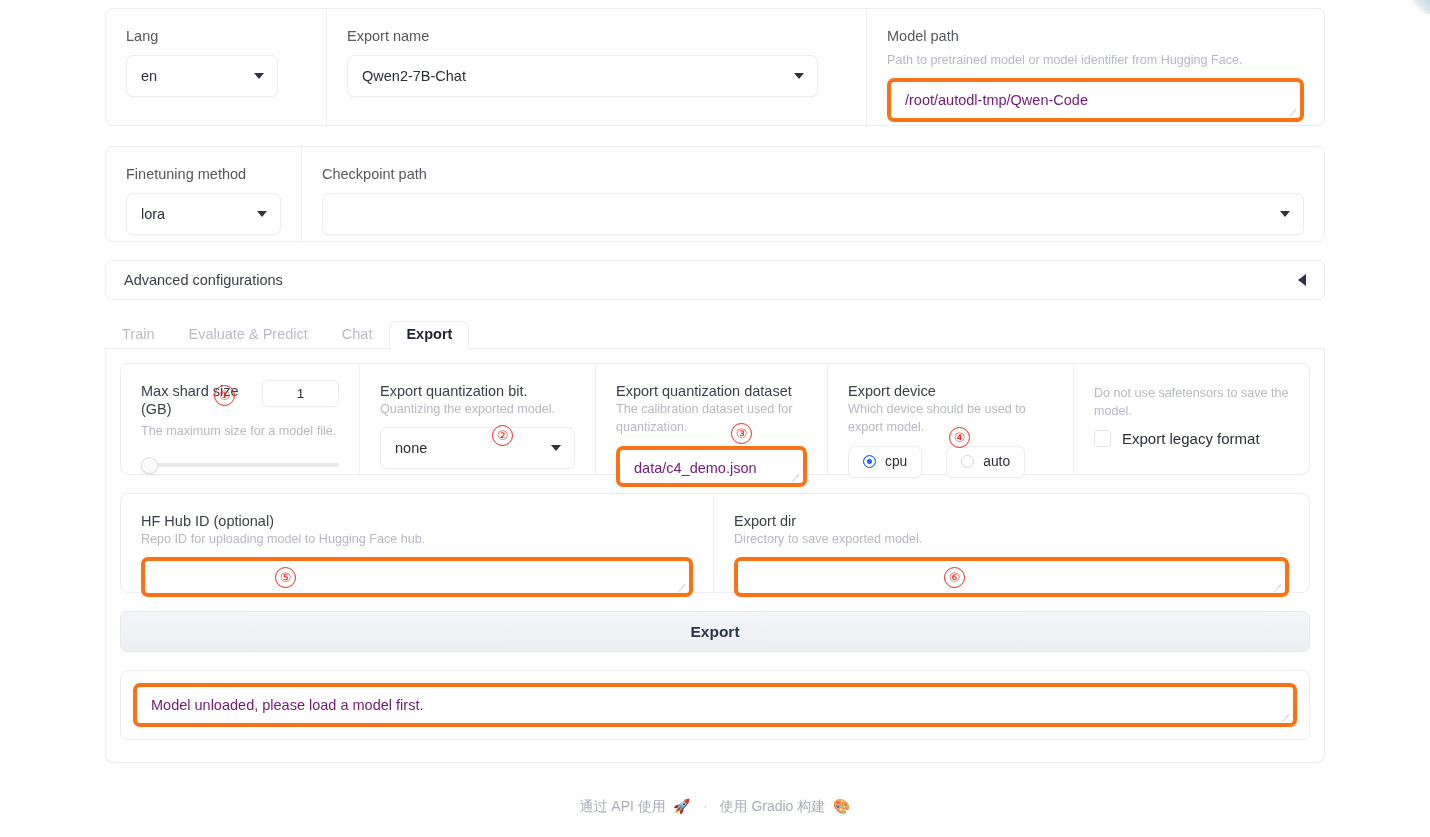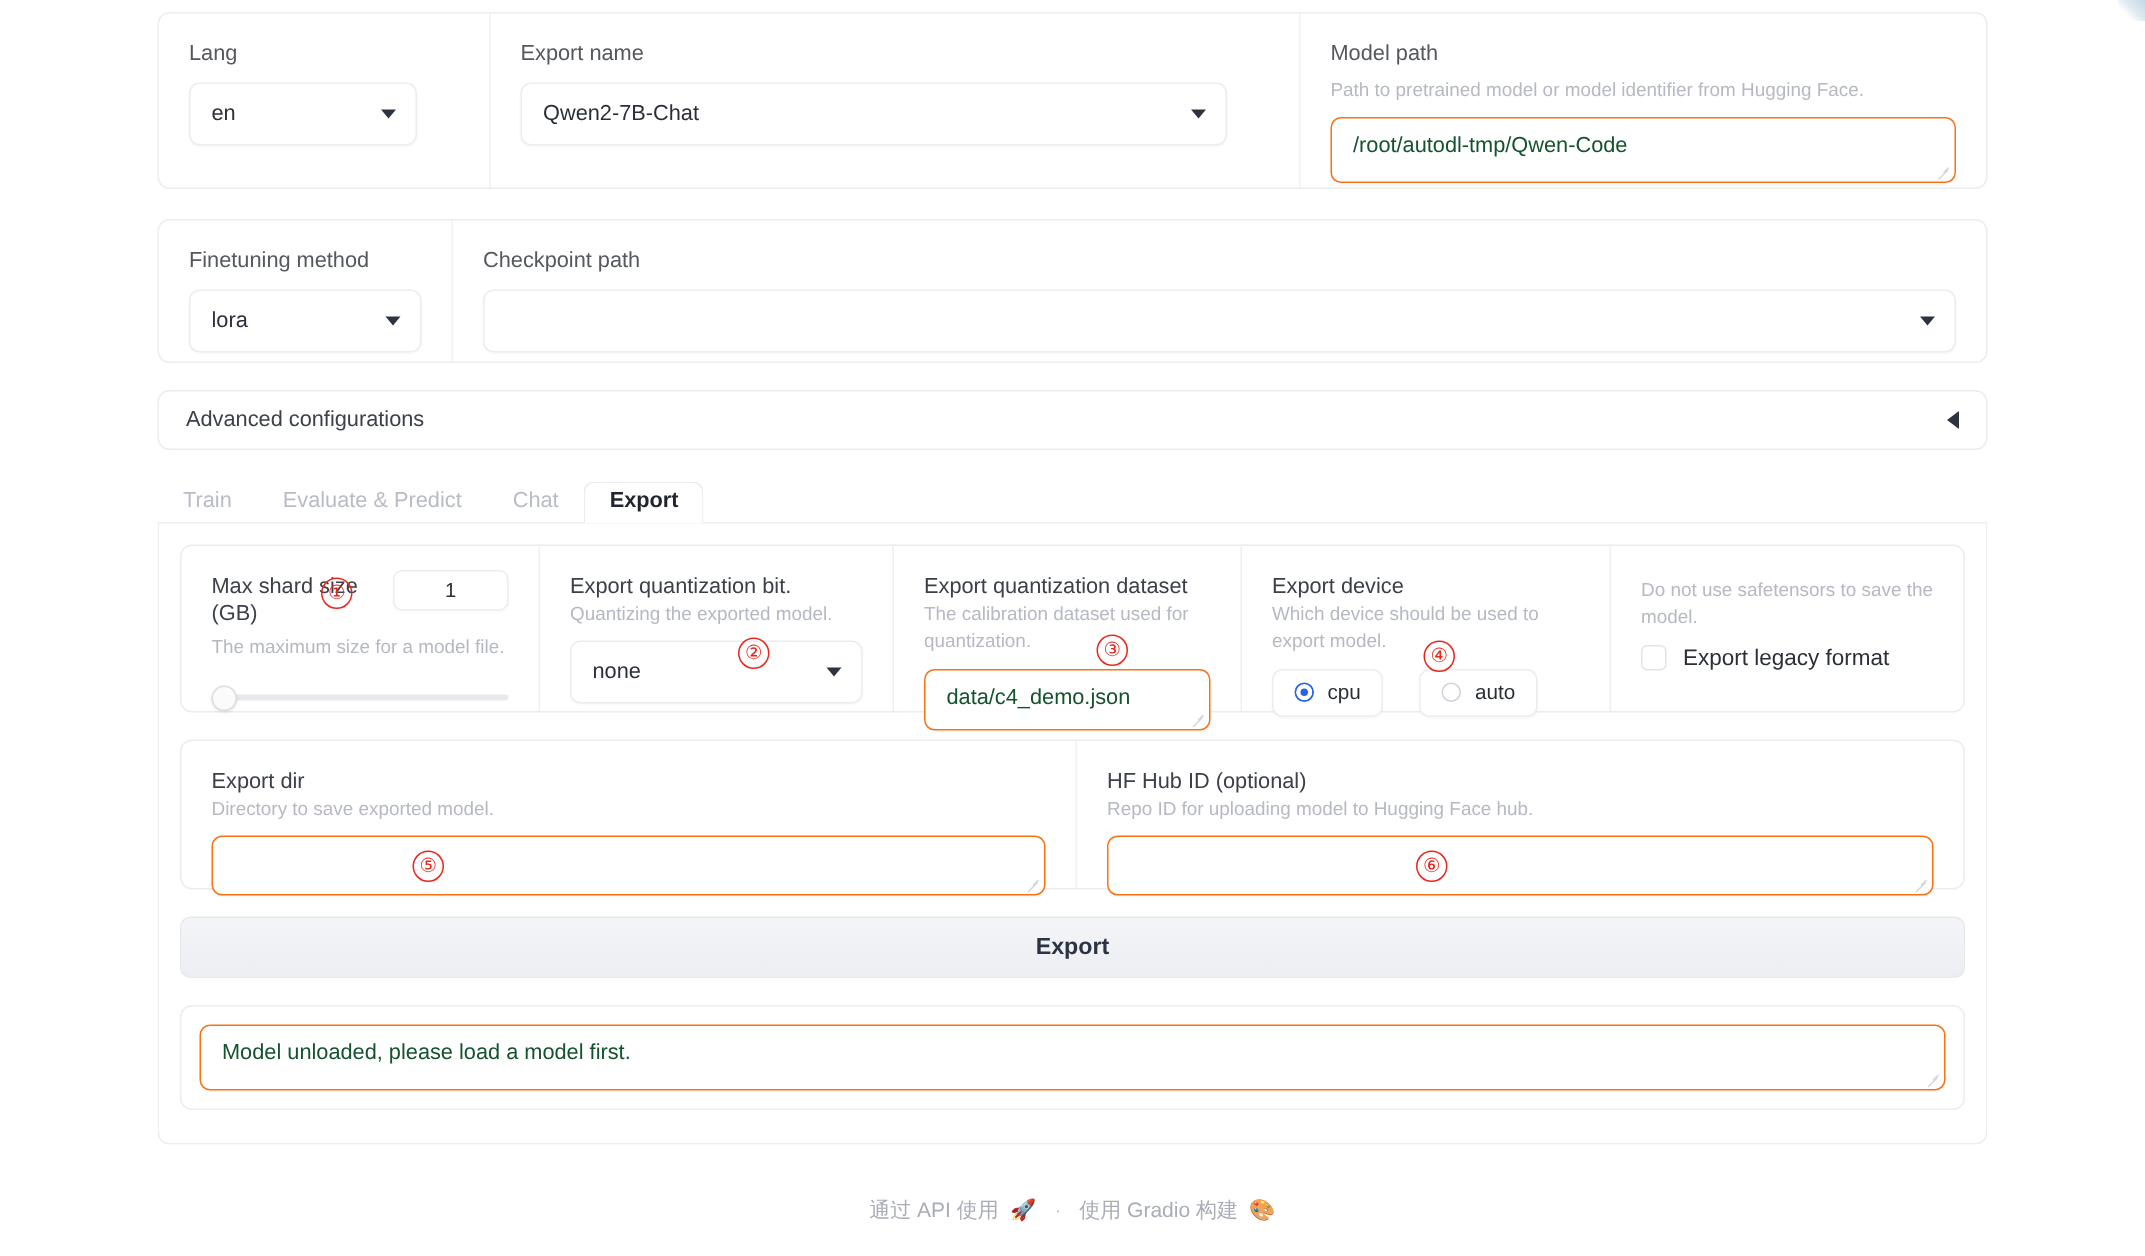--- a/index.html
+++ b/index.html
@@ -60,24 +60,24 @@
     position: absolute; right: 13px; top: 50%;
     transform: translateY(-50%);
     width: 0; height: 0;
     border-left: 5.5px solid transparent;
     border-right: 5.5px solid transparent;
     border-top: 6px solid #2d3440;
   }
 
   
   .tbx {
-    border: 1px solid #f97316;
+    border: 4px solid #f97316;
     border-radius: 7px;
     background: #fff;
-    font-size: 14.5px; color: #14532d;
+    font-size: 14.5px; color: #701a75;
     padding: 10px 14px;
     position: relative;
     box-shadow: 0 1px 2px rgba(16,24,40,.03);
   }
   .tbx .grip {
     position: absolute; right: 3px; bottom: 2px;
     width: 10px; height: 10px; opacity: .5;
   }
   .tbx .grip::before, .tbx .grip::after {
     content: ""; position: absolute; background: #a9adb8;
@@ -359,32 +359,32 @@
           <div class="cbrow">
             <span class="cbox"></span>
             <span class="cblabel">Export legacy format</span>
           </div>
         </div>
 
       </div>
 
       <div class="panel exp-row2 row">
 
+        <div class="cell c-hub">
+          <div class="lbl lbl-dark" style="margin-bottom:4px;">HF Hub ID (optional)</div>
+          <div class="info">Repo ID for uploading model to Hugging Face hub.</div>
+          <div class="tbx" style="height:40px;">
+            <span></span>
+            <span class="grip"></span>
+          </div>
+        </div>
+
         <div class="cell c-expdir">
           <div class="lbl lbl-dark" style="margin-bottom:4px;">Export dir</div>
           <div class="info">Directory to save exported model.</div>
-          <div class="tbx" style="height:40px;">
-            <span></span>
-            <span class="grip"></span>
-          </div>
-        </div>
-
-        <div class="cell c-hub">
-          <div class="lbl lbl-dark" style="margin-bottom:4px;">HF Hub ID (optional)</div>
-          <div class="info">Repo ID for uploading model to Hugging Face hub.</div>
           <div class="tbx" style="height:40px;">
             <span></span>
             <span class="grip"></span>
           </div>
         </div>
 
       </div>
 
       <div class="btn-export">Export</div>
 

